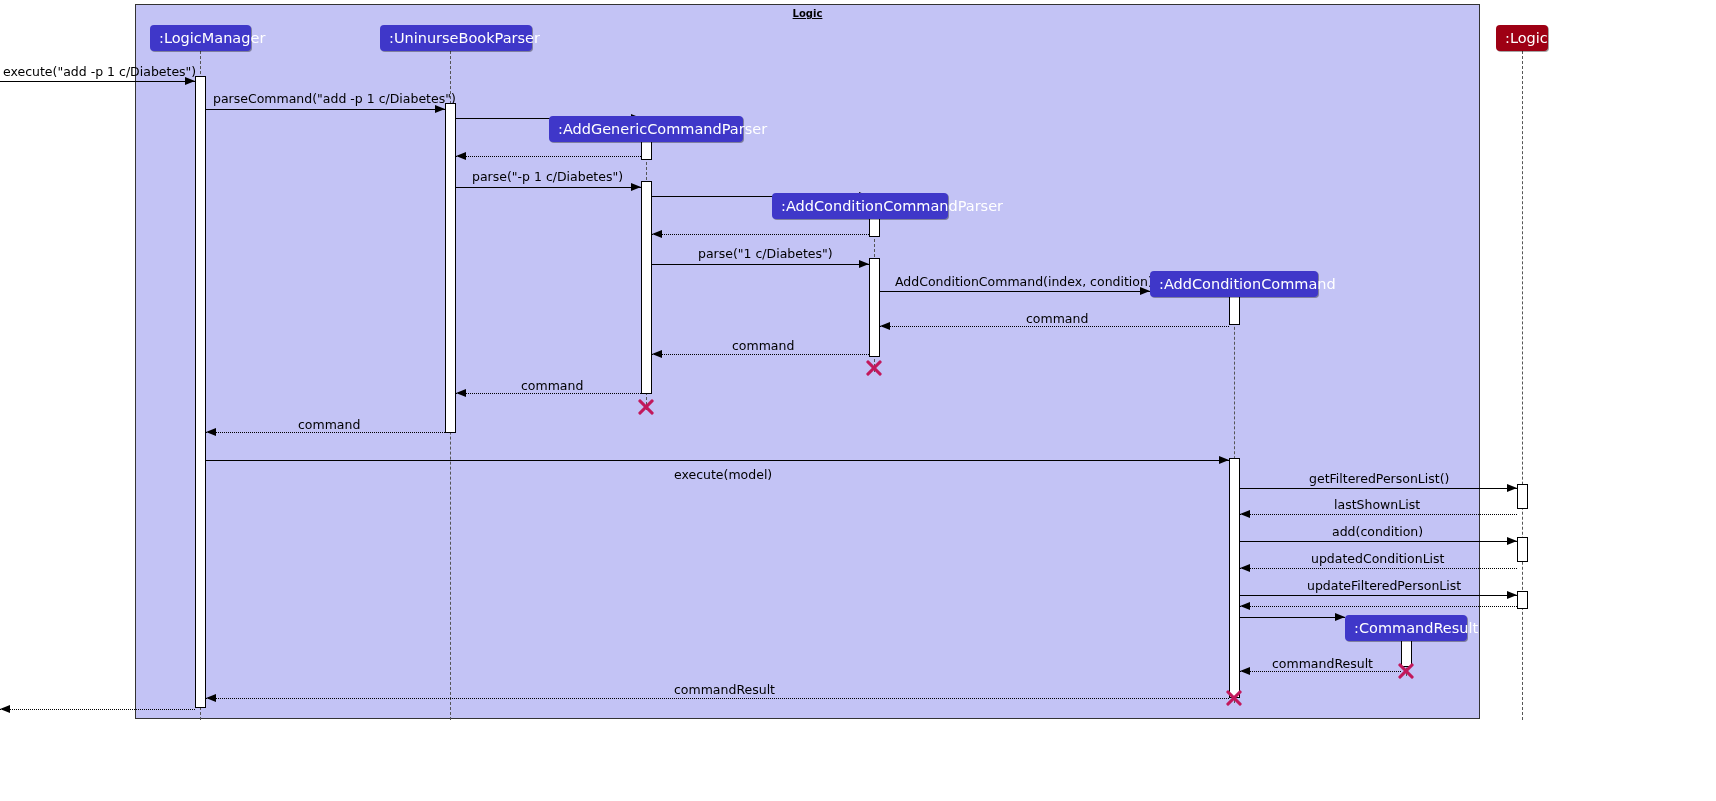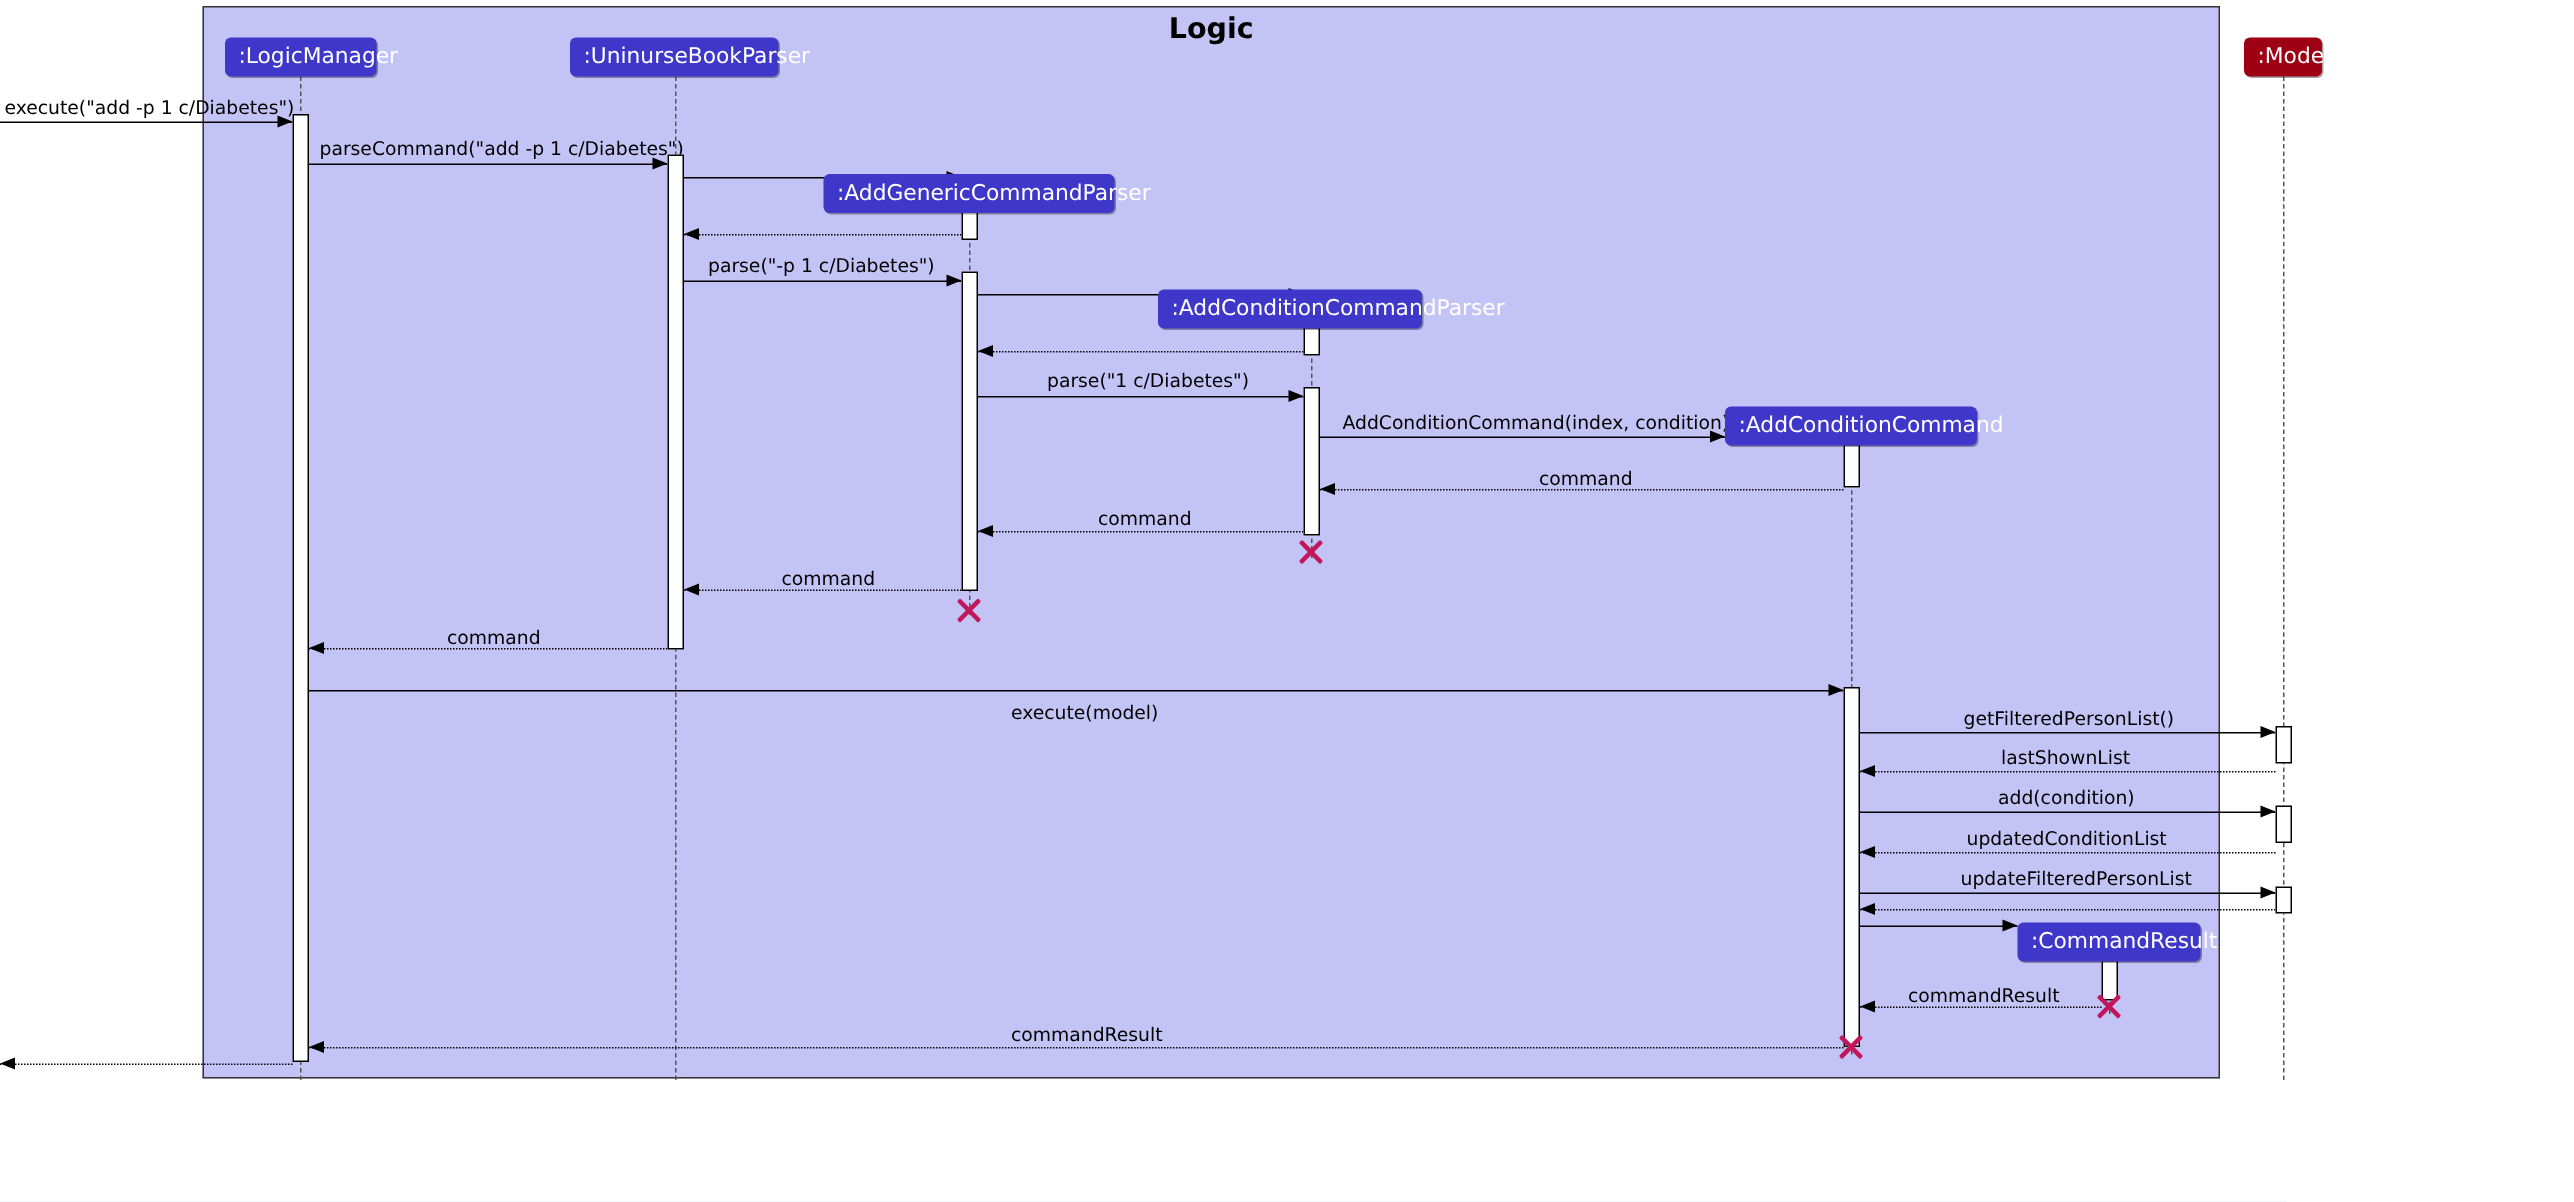--- a/index.html
+++ b/index.html
@@ -22,23 +22,24 @@
     box-sizing: border-box;
     border: 1px solid #333333;
   }
   .frame-title {
     position: absolute;
     top: 3px;
     left: 0;
     width: 100%;
     text-align: center;
     font-weight: bold;
-    font-size: 19px;
+    font-size: 10px;
     color: #000000;
     font-family: "DejaVu Sans", sans-serif;
+    text-decoration: underline;
   }
   
   .participant {
     position: absolute;
     box-sizing: border-box;
     border-radius: 4px;
     color: #ffffff;
     font-size: 14.5px;
     line-height: 26px;
     height: 26px;
@@ -197,23 +198,23 @@
     <div class="activation" style="left: 641px; top: 181px; height: 213px;"></div>
     <div class="activation" style="left: 869px; top: 218px; height: 19px;"></div>
     <div class="activation" style="left: 869px; top: 258px; height: 99px;"></div>
     <div class="activation" style="left: 1229px; top: 296px; height: 29px;"></div>
     <div class="activation" style="left: 1229px; top: 458px; height: 240px;"></div>
     <div class="activation" style="left: 1517px; top: 484px; height: 25px;"></div>
     <div class="activation" style="left: 1517px; top: 537px; height: 25px;"></div>
     <div class="activation" style="left: 1517px; top: 591px; height: 18px;"></div>
     <div class="activation" style="left: 1401px; top: 640px; height: 27px;"></div>
     <div class="participant" style="left: 150px; top: 25px; width: 101px; background: rgb(63, 55, 201);">:LogicManager</div>
-    <div class="participant" style="left: 380px; top: 25px; width: 139px; background: rgb(63, 55, 201);">:UninurseBookParser</div>
+    <div class="participant" style="left: 380px; top: 25px; width: 152px; background: rgb(63, 55, 201);">:UninurseBookParser</div>
     <div class="participant" style="left: 549px; top: 116px; width: 194px; background: rgb(63, 55, 201);">:AddGenericCommandParser</div>
     <div class="participant" style="left: 772px; top: 193px; width: 176px; background: rgb(63, 55, 201);">:AddConditionCommandParser</div>
     <div class="participant" style="left: 1150px; top: 271px; width: 168px; background: rgb(63, 55, 201);">:AddConditionCommand</div>
     <div class="participant" style="left: 1345px; top: 615px; width: 122px; background: rgb(63, 55, 201);">:CommandResult</div>
-    <div class="participant" style="left: 1496px; top: 25px; width: 52px; background: rgb(158, 0, 20);">:Model</div>
+    <div class="participant" style="left: 1496px; top: 25px; width: 52px; background: rgb(158, 0, 20);">:Logic</div>
     <div class="destroy" style="left: 636px; top: 397px;"></div>
     <div class="destroy" style="left: 864px; top: 358px;"></div>
     <div class="destroy" style="left: 1396px; top: 661px;"></div>
     <div class="destroy" style="left: 1224px; top: 688px;"></div>
   </div>
 
 </body></html>

